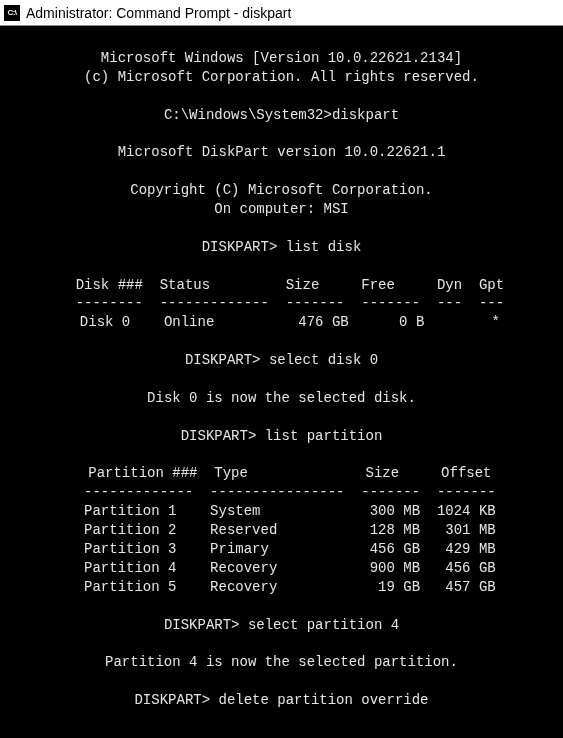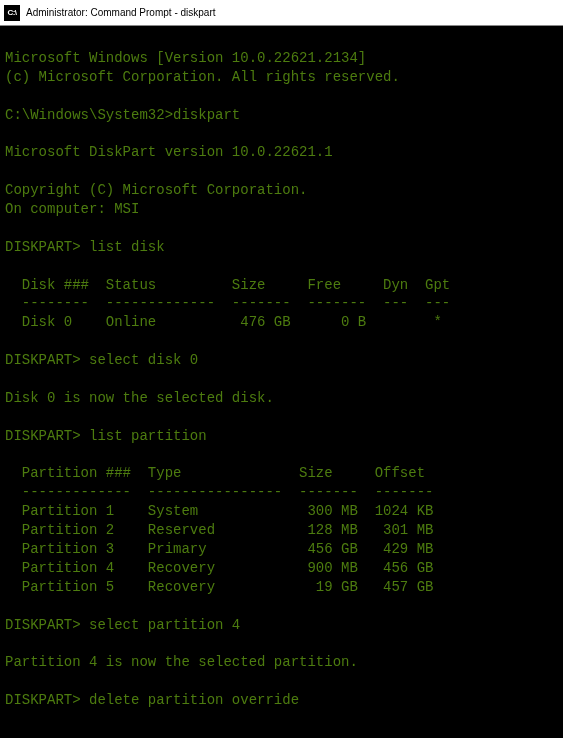--- a/index.html
+++ b/index.html
@@ -30,28 +30,29 @@
       justify-content: center;
       margin-right: 6px;
       font-size: 8px;
       color: #fff;
       font-family: sans-serif;
       font-weight: bold;
       letter-spacing: -0.5px;
     }
     .titlebar-text {
       font-family: "Segoe UI", sans-serif;
-      font-size: 10px;
+      font-size: 14px;
       color: #000;
     }
     .terminal {
       padding: 4px 5px;
       white-space: pre;
       line-height: 1.35;
-      color: #4d7c0f;
+      color: #e5e5e5;
+      text-align: center;
     }
   </style>
 </head>
 <body>
 
 <div class="titlebar">
   <span class="titlebar-icon">C:\</span>
   <span class="titlebar-text">Administrator: Command Prompt - diskpart</span>
 </div>
 

